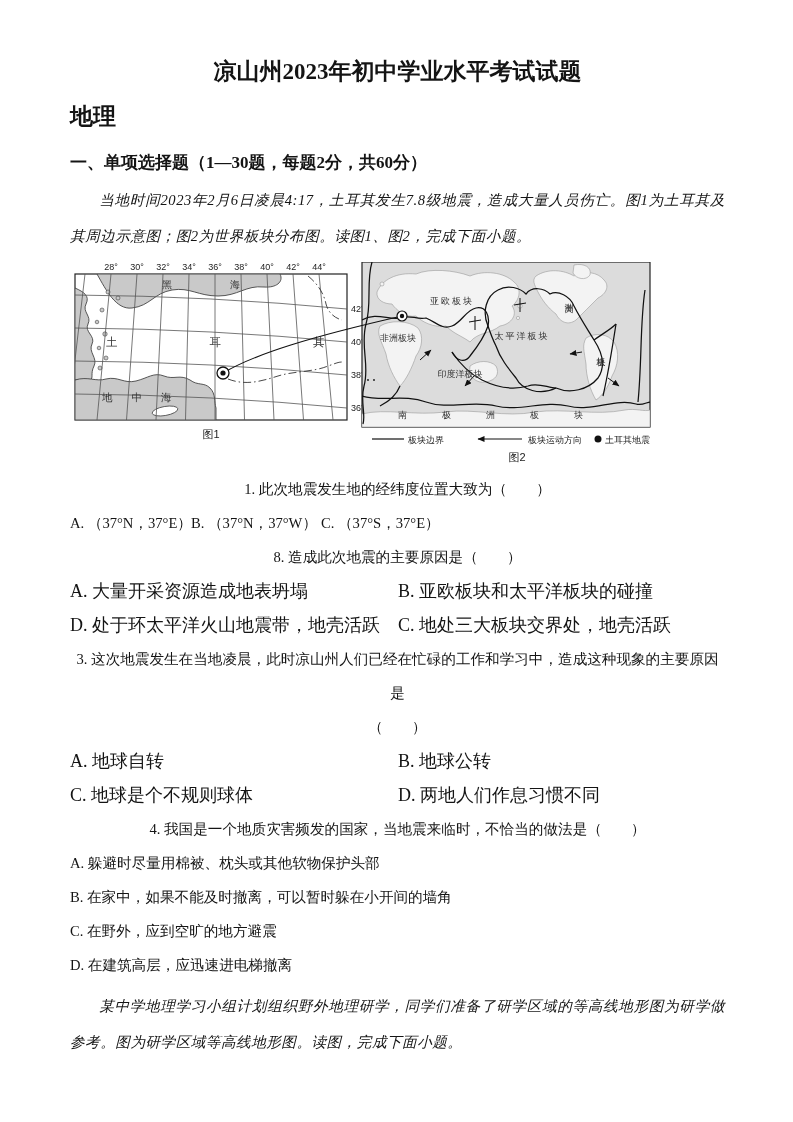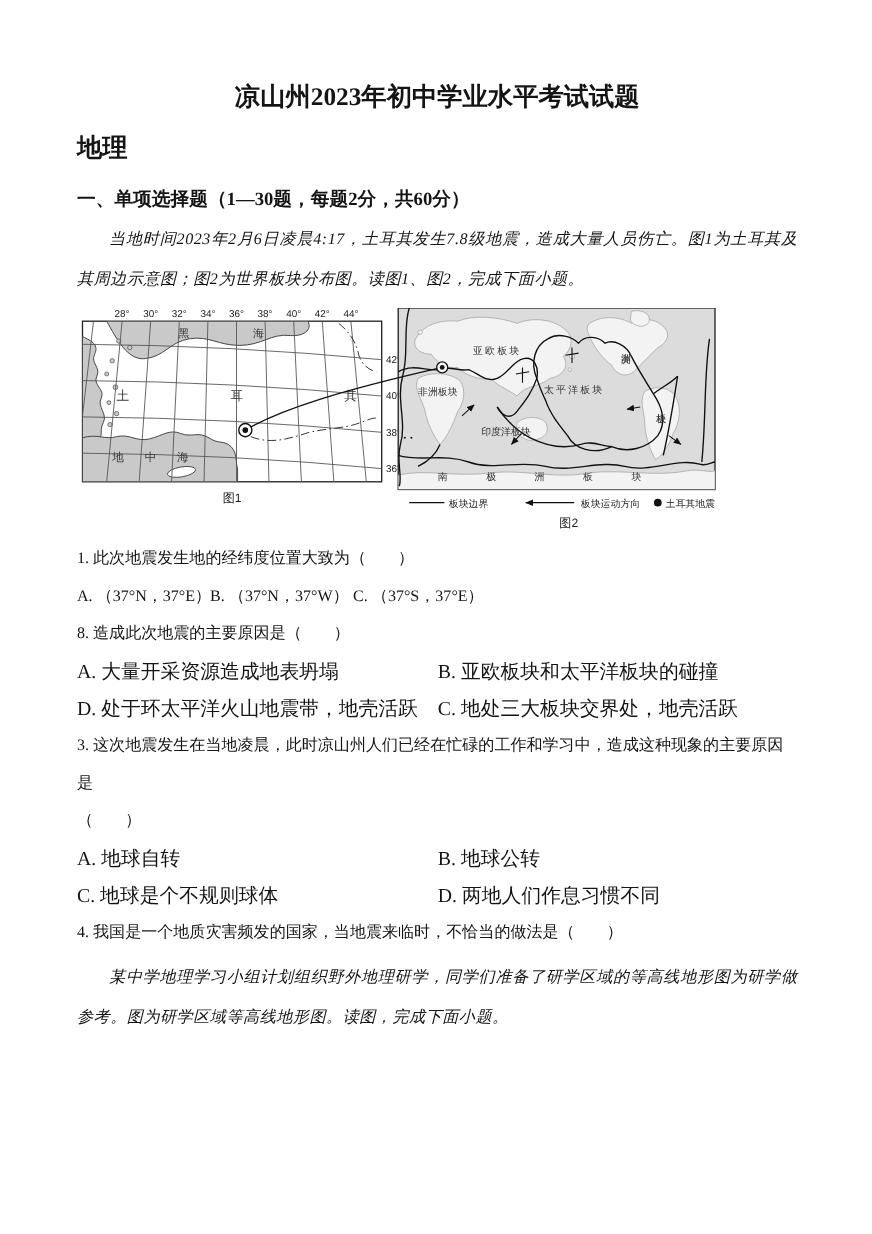--- a/index.html
+++ b/index.html
@@ -1,25 +1,25 @@
 <!DOCTYPE html>
 <html><head>
 <meta charset="utf-8">
 <style>
   html,body{margin:0;padding:0;background:#ffffff;}
   body{width:793px;height:1122px;overflow:hidden;
        font-family:"Liberation Serif","DejaVu Serif",serif;color:#141414;}
   .page{box-sizing:border-box;width:793px;height:1122px;padding:56px 68px 0 70px;position:relative;}
-  .doc-title{font-size:23px;font-weight:700;text-align:center;line-height:32px;margin:16px;}
+  .doc-title{font-size:23px;font-weight:700;text-align:center;line-height:32px;margin:0;}
   .doc-subject{font-size:23px;font-weight:700;text-align:left;line-height:30px;margin:14px 0 0 0;}
   .sec-heading{font-size:17px;font-weight:700;line-height:26px;margin:18px 0 0 0;}
   .passage{font-size:14.6px;line-height:36px;margin:6px 0 0 0;text-indent:2em;font-style:italic;
            text-align:justify;letter-spacing:0.5px;}
   .figure-row{margin:8px 0 0 0;}
-  .q-stem{font-size:14.6px;line-height:34px;margin:0;}
+  .q-stem{font-size:14.6px;line-height:34px;margin:0;text-align:center;}
   .opts-4{display:grid;grid-template-columns:121px 130px 122px 1fr;font-size:14.6px;line-height:34px;}
   .opts-2{display:grid;grid-template-columns:328px 1fr;font-size:18px;line-height:34px;}
   .opts-1 .opt{display:block;font-size:14.6px;line-height:34px;}
   .opt{white-space:nowrap;}
   svg text{font-family:"Liberation Sans","DejaVu Sans",sans-serif;fill:#1c1c1c;}
   .m-label{fill:#333;}
   .grid-line{stroke:#555;stroke-width:0.8;fill:none;}
   .coast{stroke:#444;stroke-width:0.9;}
   .sea{fill:#c9c9c9;}
   .boundary{stroke:#111;stroke-width:1.25;fill:none;}
@@ -223,17 +223,23 @@
     <div class="opts-2">
       <span class="opt">A. 地球自转</span>
       <span class="opt">B. 地球公转</span>
       <span class="opt">C. 地球是个不规则球体</span>
       <span class="opt">D. 两地人们作息习惯不同</span>
     </div>
   </div>
 
   <div class="q">
     <p class="q-stem">4. 我国是一个地质灾害频发的国家，当地震来临时，不恰当的做法是（　　）</p>
+    <div class="opts-1">
+      <span class="opt">A. 躲避时尽量用棉被、枕头或其他软物保护头部</span>
+      <span class="opt">B. 在家中，如果不能及时撤离，可以暂时躲在小开间的墙角</span>
+      <span class="opt">C. 在野外，应到空旷的地方避震</span>
+      <span class="opt">D. 在建筑高层，应迅速进电梯撤离</span>
+    </div>
   </div>
 
   <p class="passage">某中学地理学习小组计划组织野外地理研学，同学们准备了研学区域的等高线地形图为研学做参考。图为研学区域等高线地形图。读图，完成下面小题。</p>
 
 </div>
 
 </body></html>

